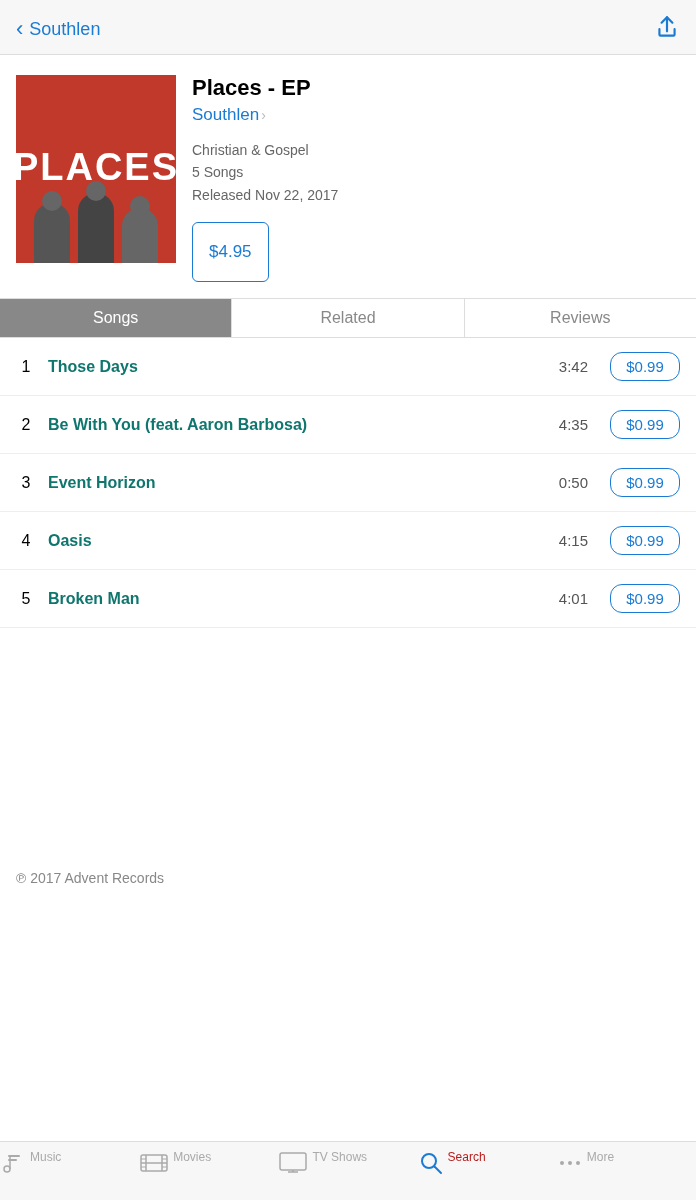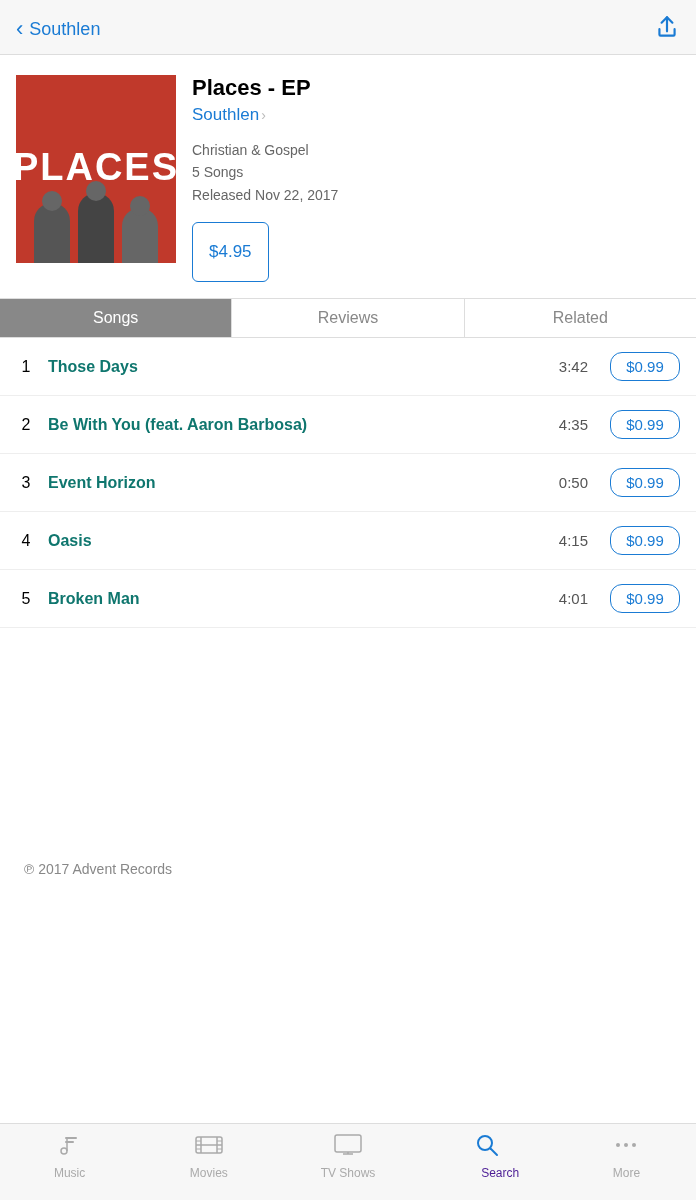--- a/index.html
+++ b/index.html
@@ -205,52 +205,50 @@
       flex-shrink: 0;
       min-width: 70px;
       text-align: center;
     }
 
     
     .copyright {
       padding: 16px 16px 30px;
       font-size: 14px;
       color: #888;
-      margin-left: 8px;
     }
 
     
     .spacer { flex: 1; }
 
     
     .bottom-nav {
       display: flex;
       border-top: 1px solid #ddd;
       background: #f7f7f7;
       padding: 8px 0 20px;
     }
     .nav-item {
       flex: 1;
       display: flex;
-      flex-direction: column;
-      align-items: center;
+      flex-direction: row;
       gap: 4px;
       cursor: pointer;
     }
     .nav-icon {
       font-size: 26px;
       color: #aaa;
       line-height: 1;
     }
     .nav-icon.active { color: #1a7bd4; }
     .nav-label {
       font-size: 12px;
       color: #aaa;
     }
-    .nav-label.active { color: #4c1d95; margin-left: 26px; }
+    .nav-label.active { color: #b91c1c; }
 
     
     .share-icon-svg {
       width: 26px;
       height: 26px;
     }
   </style>
 </head>
 <body>
 
@@ -290,24 +288,24 @@
     </div>
     <button class="buy-btn">$4.95</button>
   </div>
 </div>
 
 <div class="tabs">
   <div class="tab active">
     <span>Songs</span>
   </div>
   <div class="tab inactive">
+    <span>Related</span>
+  </div>
+  <div class="tab inactive">
     <span>Reviews</span>
-  </div>
-  <div class="tab inactive">
-    <span>Related</span>
   </div>
 </div>
 
 <div class="song-list" id="song-list">
 <div class="song-row">
       <span class="song-num">1</span>
       <span class="song-name">Those Days</span>
       <span class="song-duration">3:42</span>
       <button class="price-btn">$0.99</button>
     </div>

